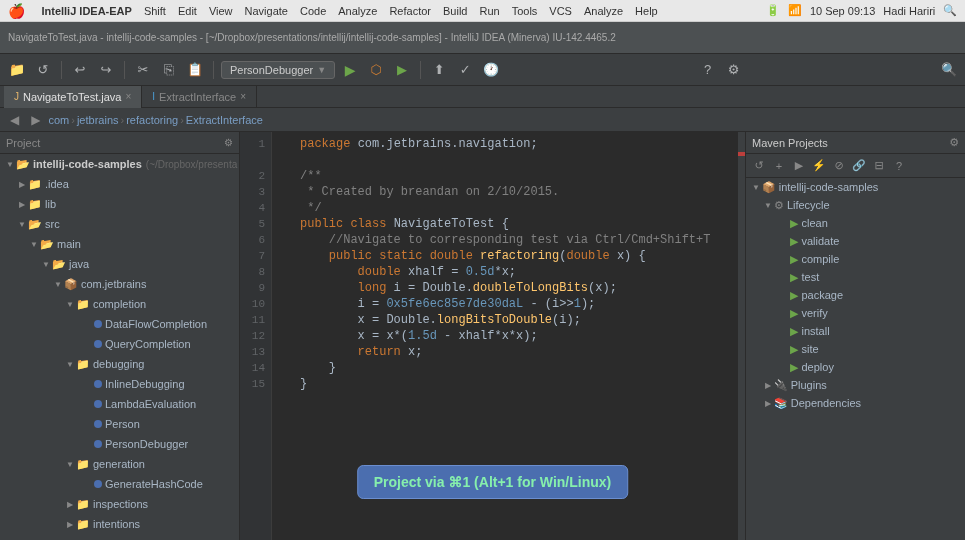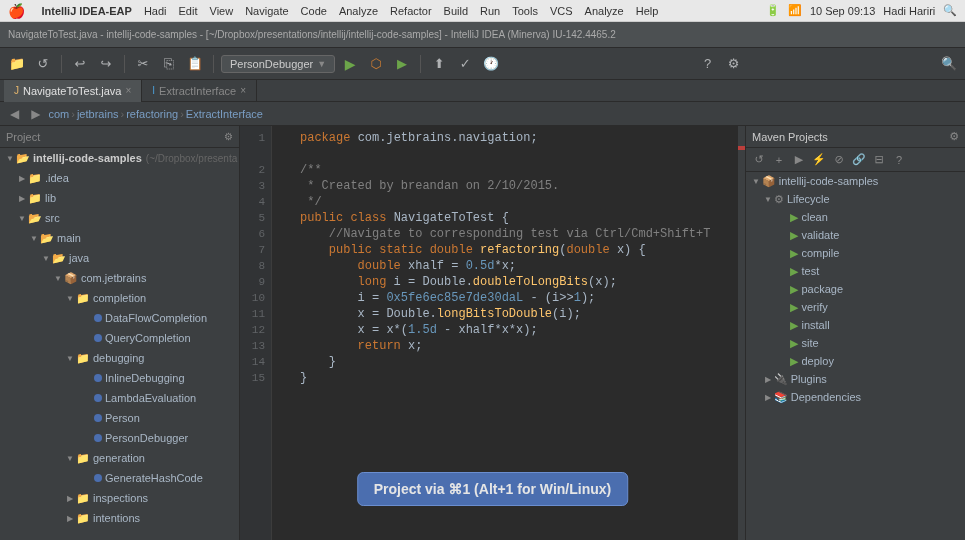--- a/index.html
+++ b/index.html
@@ -320,25 +320,25 @@
       padding: 0 8px;
       border-top: 1px solid #2b2b2b;
       font-size: 10px;
       color: #888;
       gap: 8px;
     }
 
     
     .tooltip-overlay {
       position: absolute;
-      bottom: 40px;
+      bottom: 53px;
       left: 50%;
       transform: translateX(-50%);
       background: #4b6eaf;
-      color: #e5e5e5;
+      color: #86efac;
       padding: 8px 16px;
       border-radius: 6px;
       font-size: 14px;
       font-weight: bold;
       white-space: nowrap;
       z-index: 100;
       border: 1px solid #6b8ecf;
     }
 
     
@@ -361,21 +361,21 @@
       margin-right: 3px;
       display: inline-block;
     }
   </style>
 </head>
 <body>
 
 <div class="menubar">
   <span class="menubar-apple">🍎</span>
   <span class="menubar-app">IntelliJ IDEA-EAP</span>
-  <span class="menubar-item">Hadi</span>
+  <span class="menubar-item">Shift</span>
   <span class="menubar-item">Edit</span>
   <span class="menubar-item">View</span>
   <span class="menubar-item">Navigate</span>
   <span class="menubar-item">Code</span>
   <span class="menubar-item">Analyze</span>
   <span class="menubar-item">Refactor</span>
   <span class="menubar-item">Build</span>
   <span class="menubar-item">Run</span>
   <span class="menubar-item">Tools</span>
   <span class="menubar-item">VCS</span>
@@ -383,21 +383,21 @@
   <span class="menubar-item">Help</span>
   <div class="menubar-right">
     <span>🔋</span>
     <span>📶</span>
     <span>10 Sep  09:13</span>
     <span>Hadi Hariri</span>
     <span>🔍</span>
   </div>
 </div>
 
-<div style="height:26px;background:#4c5052;display:flex;align-items:center;padding:0 8px;border-bottom:1px solid #2b2b2b;">
+<div style="height:32px;background:#4c5052;display:flex;align-items:center;padding:0 8px;border-bottom:1px solid #2b2b2b;">
   <span style="font-size:10px;color:#aaa;">NavigateToTest.java - intellij-code-samples - [~/Dropbox/presentations/intellij/intellij-code-samples] - IntelliJ IDEA (Minerva) IU-142.4465.2</span>
 </div>
 
 <div class="toolbar">
   <div class="toolbar-btn">📁</div>
   <div class="toolbar-btn">↺</div>
   <div class="toolbar-separator"></div>
   <div class="toolbar-btn">↩</div>
   <div class="toolbar-btn">↪</div>
   <div class="toolbar-separator"></div>

